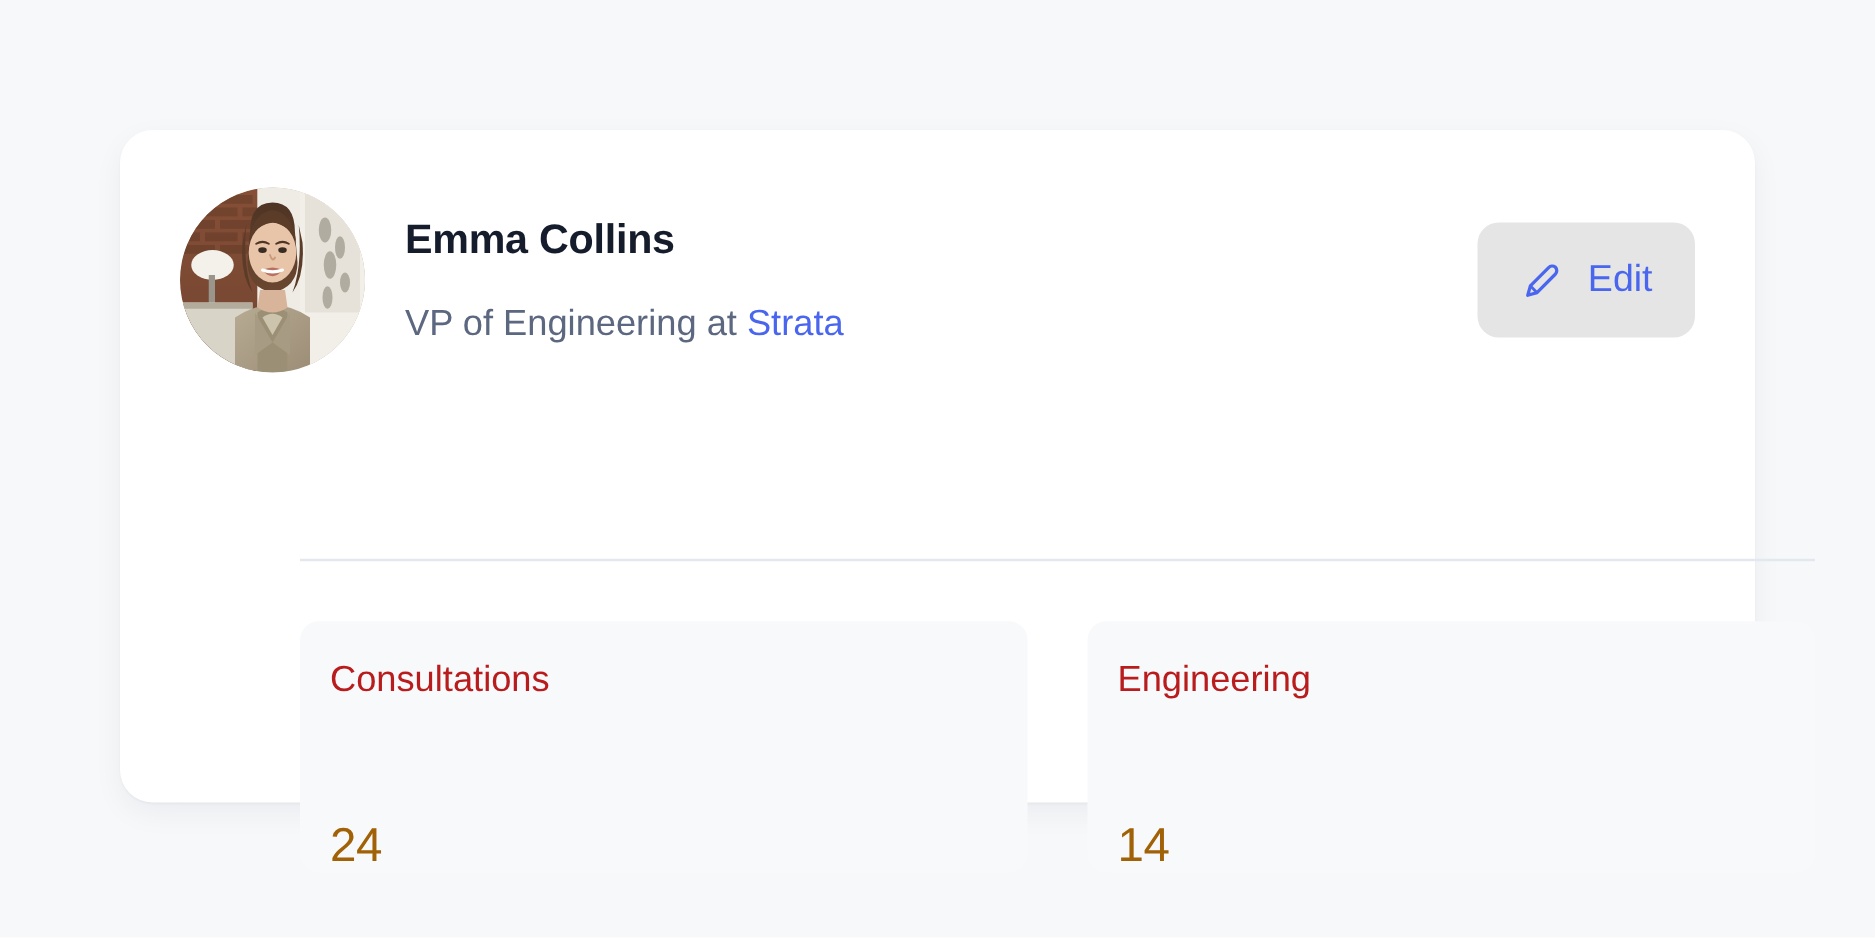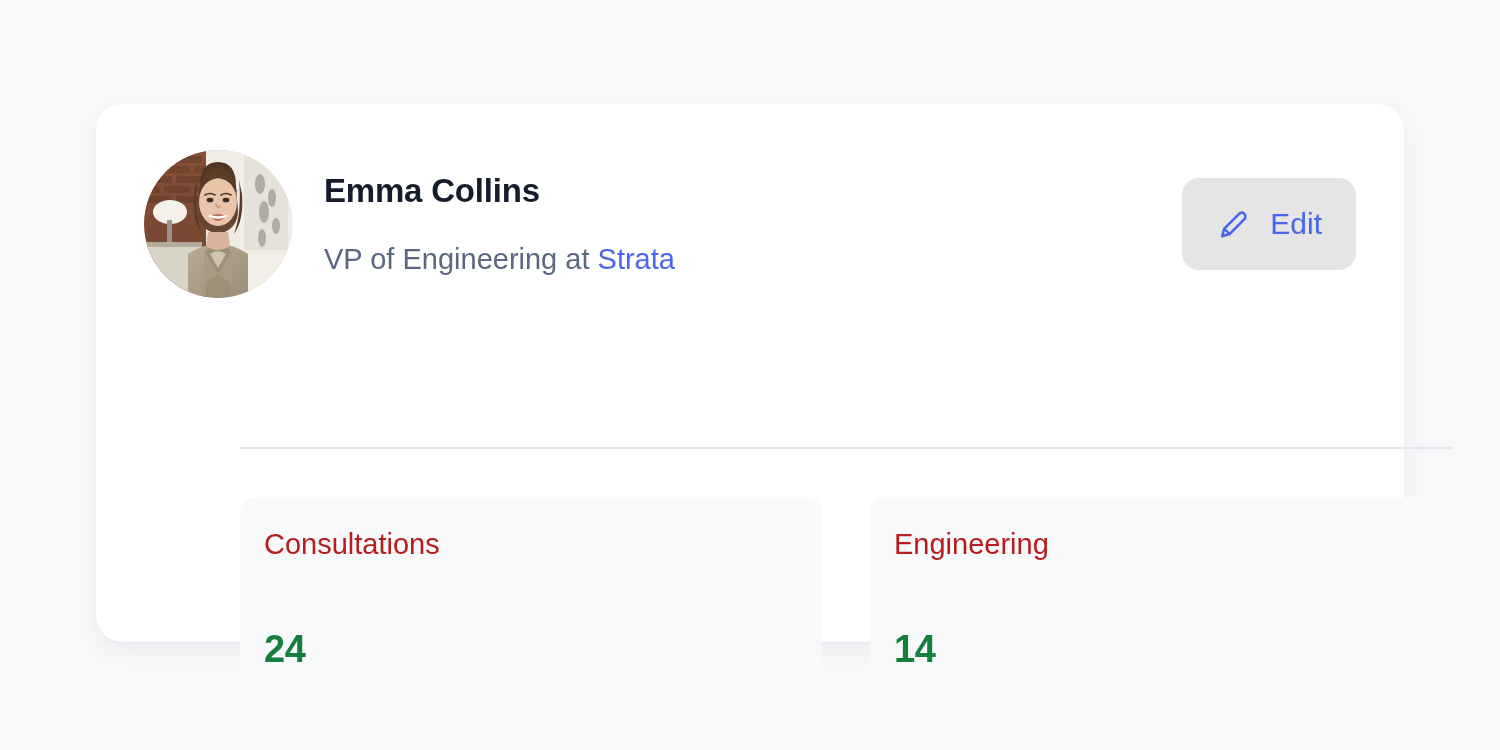--- a/index.html
+++ b/index.html
@@ -152,24 +152,23 @@
   .stat-label {
     font-size: 29px;
     font-weight: 400;
     color: #b91c1c;
     line-height: 1.2;
     white-space: nowrap;
   }
 
   .stat-value {
     margin-top: auto;
-    margin-bottom: 28px;
     font-size: 38px;
-    font-weight: 700;
-    color: #15803d;
+    font-weight: 400;
+    color: #a16207;
     line-height: 1.05;
     letter-spacing: -0.3px;
   }
 </style>
 </head>
 <body>
 
 <div class="page">
 
   <div class="profile-card">

